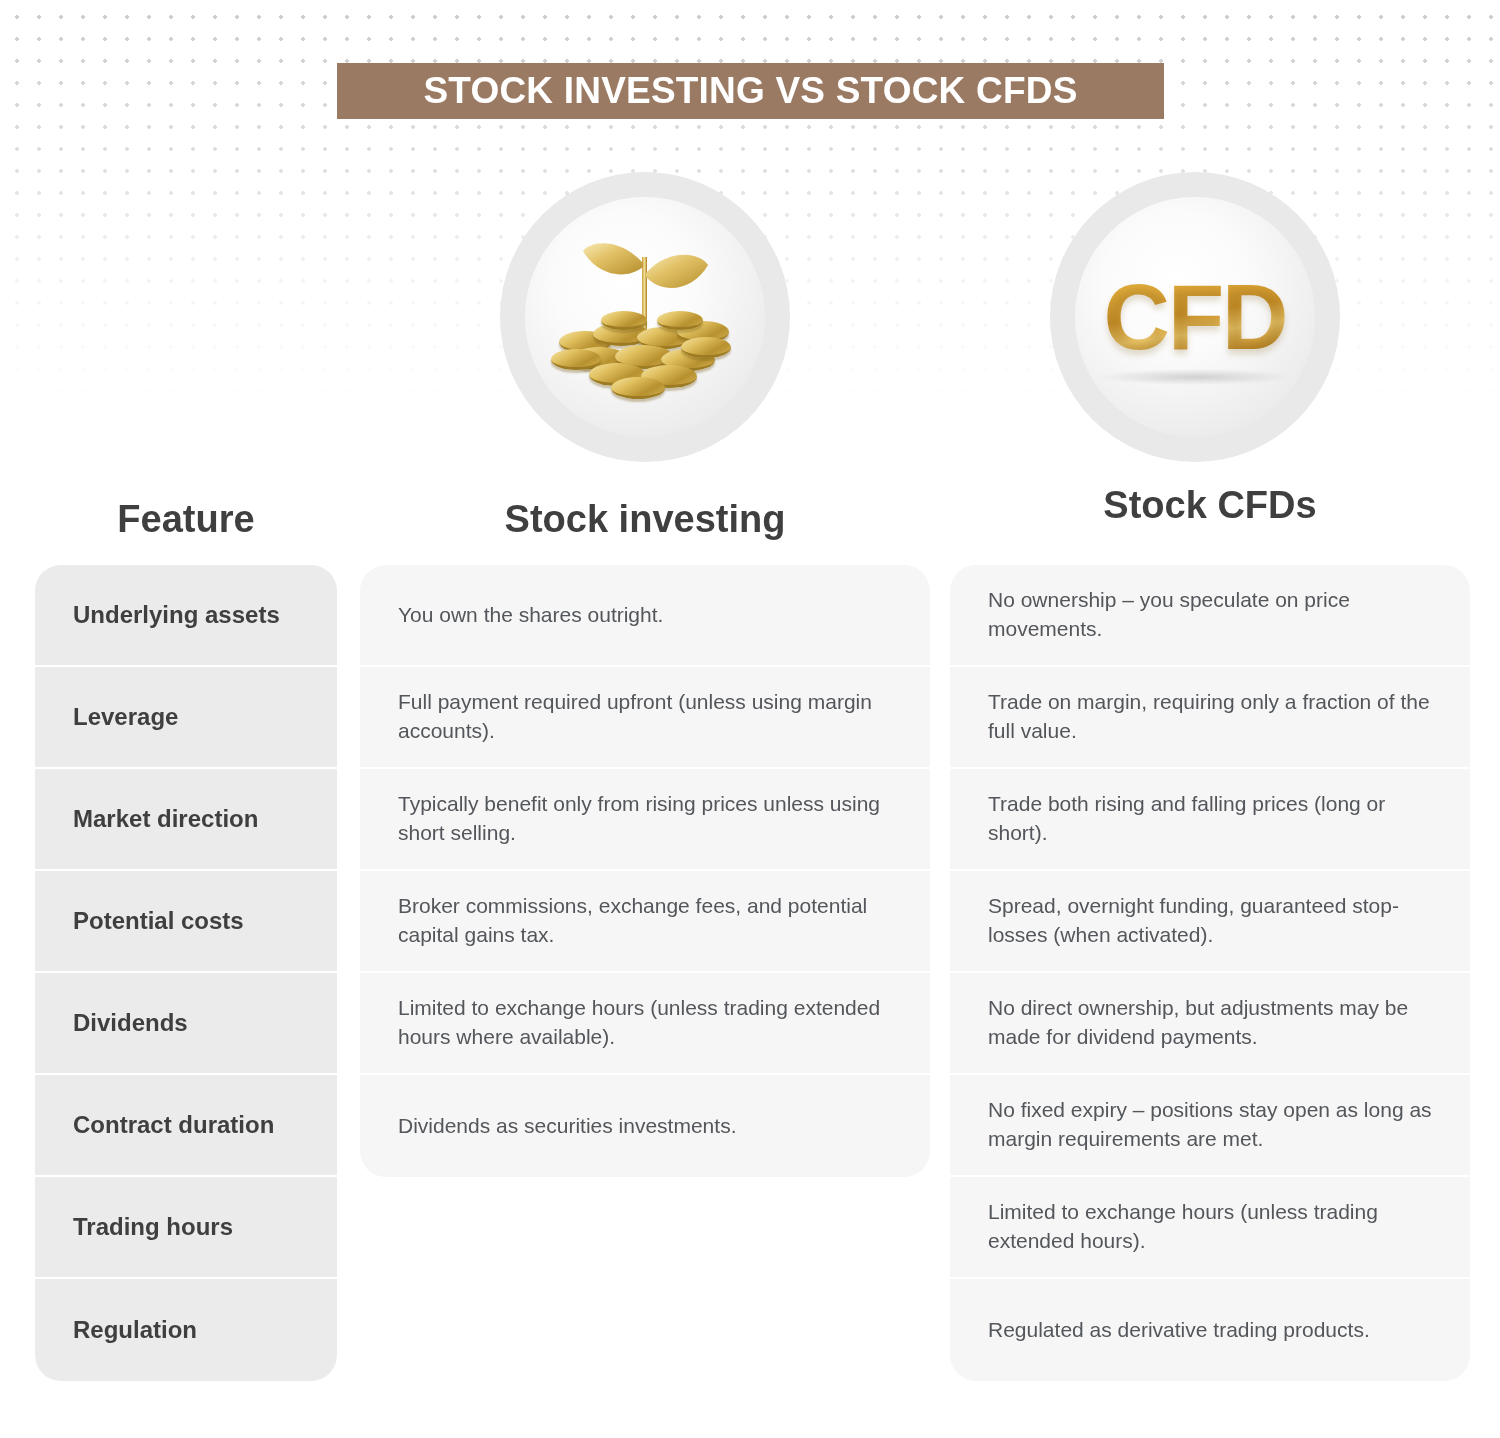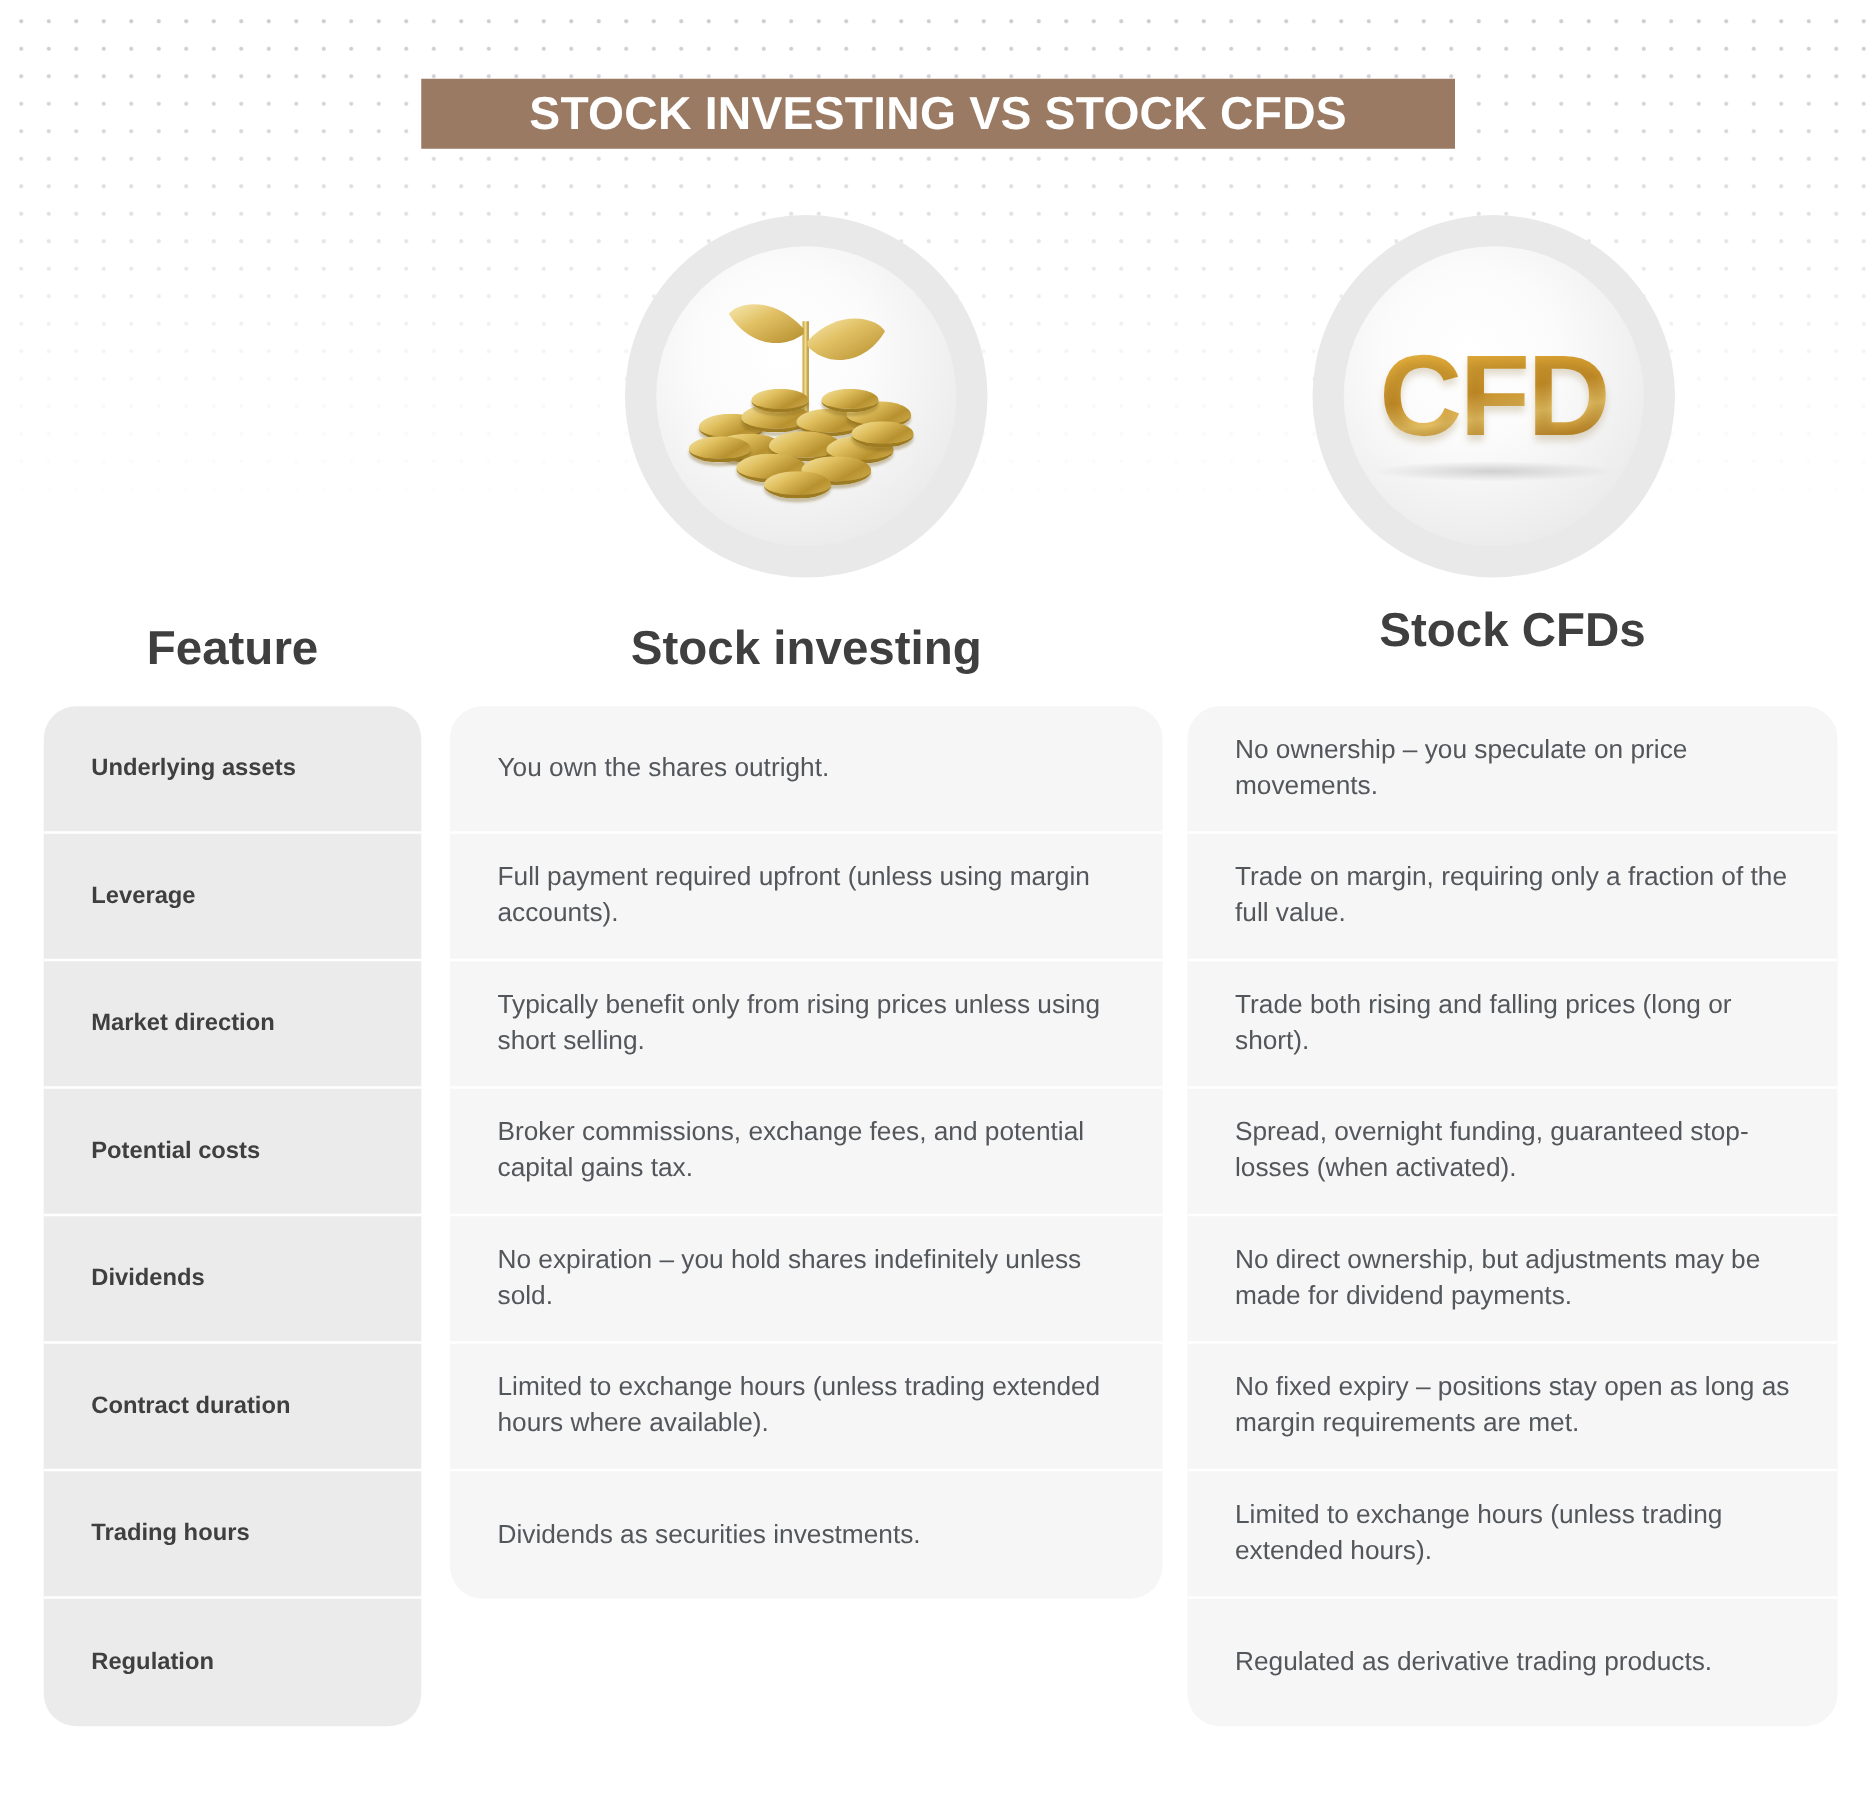--- a/index.html
+++ b/index.html
@@ -138,21 +138,21 @@
     height: 102px;
     display: flex;
     align-items: center;
     border-bottom: 2px solid #ffffff;
   }
   .cell:last-child { border-bottom: none; }
 
   .feature-cell {
     padding-left: 38px;
     padding-right: 14px;
-    font-size: 19px;
+    font-size: 24px;
     font-weight: bold;
     color: #3f3f40;
     line-height: 1.3;
   }
   .body-cell {
     padding-left: 38px;
     padding-right: 22px;
     font-size: 21px;
     color: #53565a;
     line-height: 1.38;
@@ -231,21 +231,20 @@
       <div class="cell feature-cell">Contract duration</div>
       <div class="cell feature-cell">Trading hours</div>
       <div class="cell feature-cell">Regulation</div>
     </div>
 
     <div id="col-invest" class="grid-col">
       <div class="cell body-cell">You own the shares outright.</div>
       <div class="cell body-cell">Full payment required upfront (unless using margin accounts).</div>
       <div class="cell body-cell">Typically benefit only from rising prices unless using short selling.</div>
       <div class="cell body-cell">Broker commissions, exchange fees, and potential capital gains tax.</div>
-      <div class="cell body-cell">No expiration – you hold shares indefinitely unless sold.</div>
       <div class="cell body-cell">Limited to exchange hours (unless trading extended hours where available).</div>
       <div class="cell body-cell">Dividends as securities investments.</div>
     </div>
 
     <div id="col-cfds" class="grid-col">
       <div class="cell body-cell">No ownership – you speculate on price movements.</div>
       <div class="cell body-cell">Trade on margin, requiring only a fraction of the full value.</div>
       <div class="cell body-cell">Trade both rising and falling prices (long or short).</div>
       <div class="cell body-cell">Spread, overnight funding, guaranteed stop-losses (when activated).</div>
       <div class="cell body-cell">No direct ownership, but adjustments may be made for dividend payments.</div>

